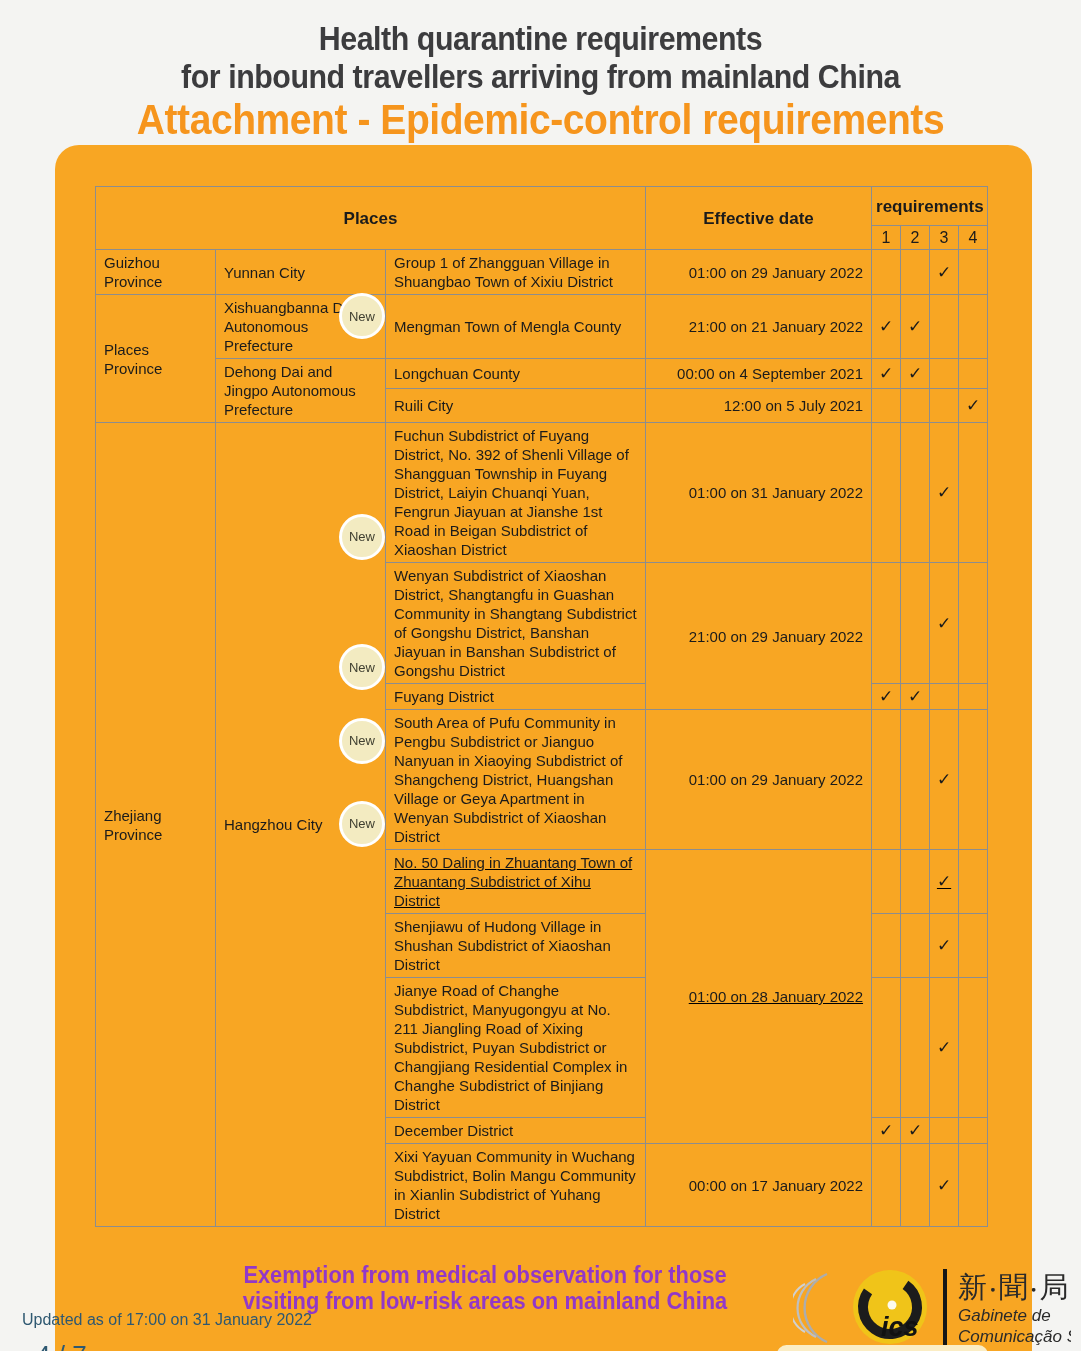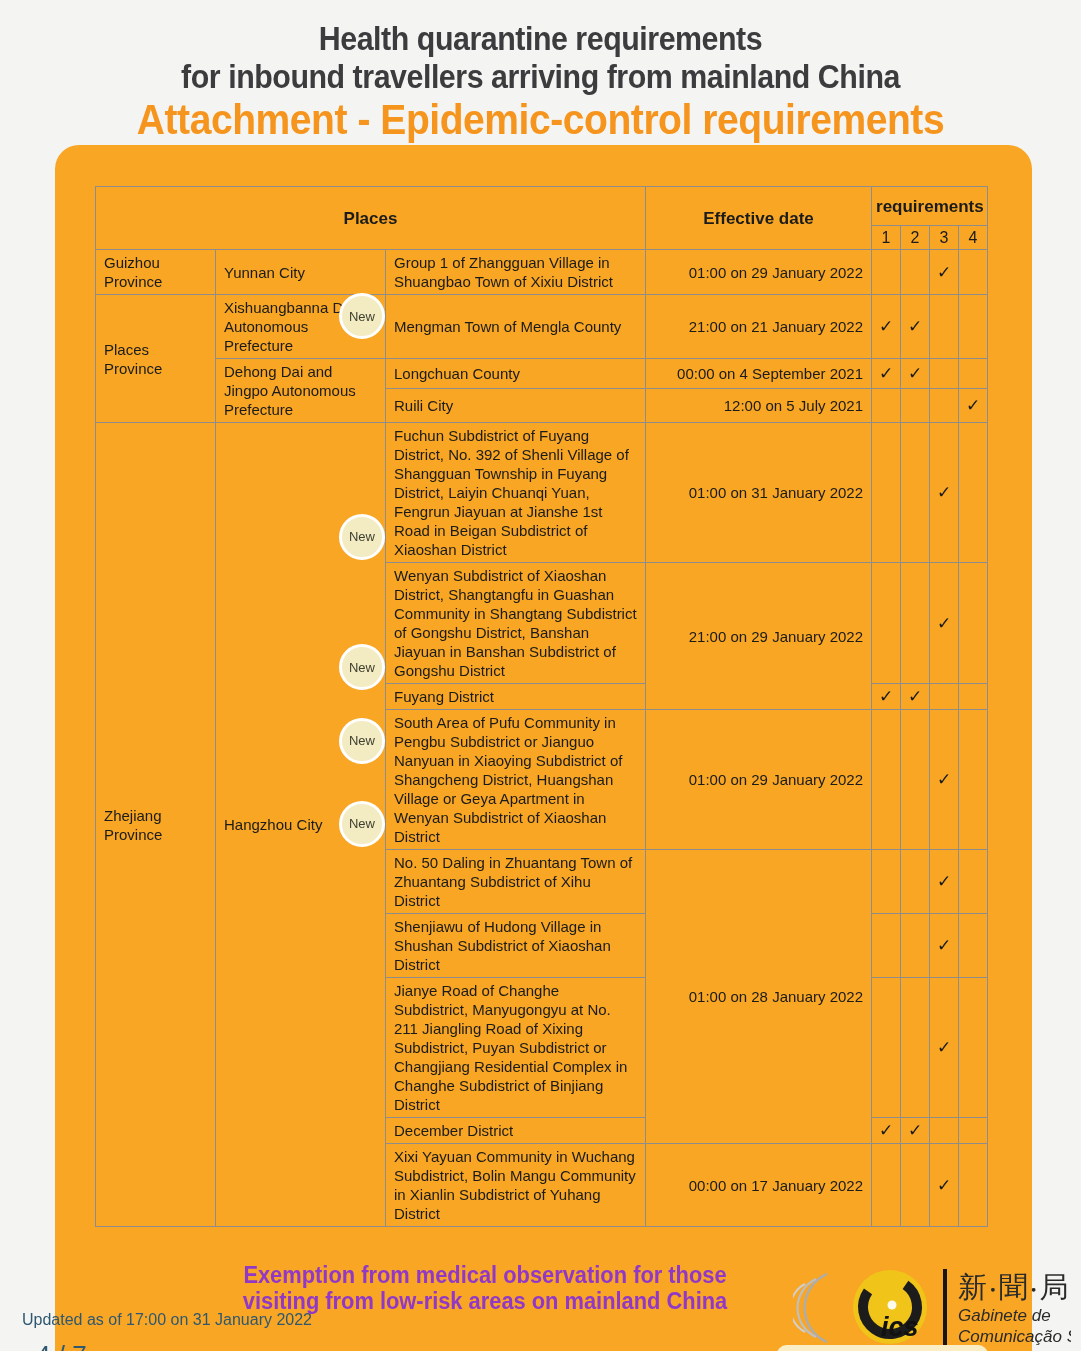--- a/index.html
+++ b/index.html
@@ -146,21 +146,21 @@
           <td class="c-req"></td>
         </tr>
         <tr style="height: 135px;">
           <td class="c-place"><span class="badge">New</span>South Area of Pufu Community in Pengbu Subdistrict or Jianguo Nanyuan in Xiaoying Subdistrict of Shangcheng District, Huangshan Village or Geya Apartment in Wenyan Subdistrict of Xiaoshan District</td>
           <td class="c-date">01:00 on 29 January 2022</td>
           <td class="c-req"></td>
           <td class="c-req"></td>
           <td class="c-req">✓</td>
           <td class="c-req"></td>
         </tr>
-        <tr style="height: 63px;">
+        <tr style="height: 63px; text-decoration: underline;">
           <td class="c-place">No. 50 Daling in Zhuantang Town of Zhuantang Subdistrict of Xihu District</td>
           <td class="c-date" rowspan="4">01:00 on 28 January 2022</td>
           <td class="c-req"></td>
           <td class="c-req"></td>
           <td class="c-req">✓</td>
           <td class="c-req"></td>
         </tr>
         <tr style="height: 58px;">
           <td class="c-place">Shenjiawu of Hudong Village in Shushan Subdistrict of Xiaoshan District</td>
           <td class="c-req"></td>

